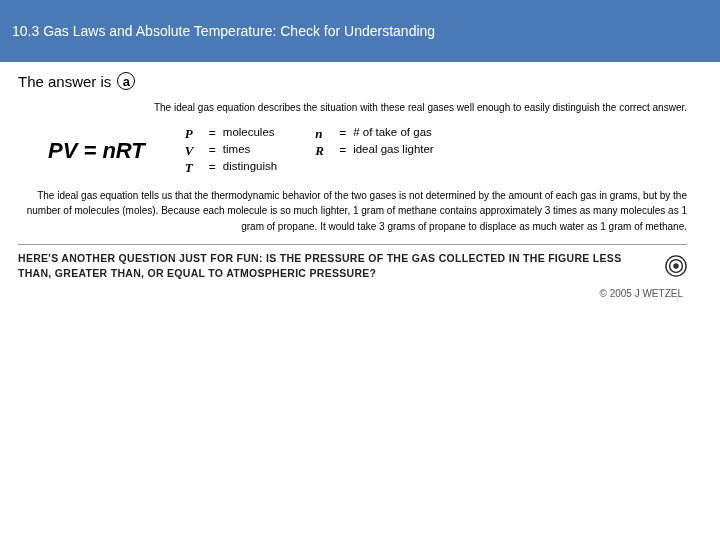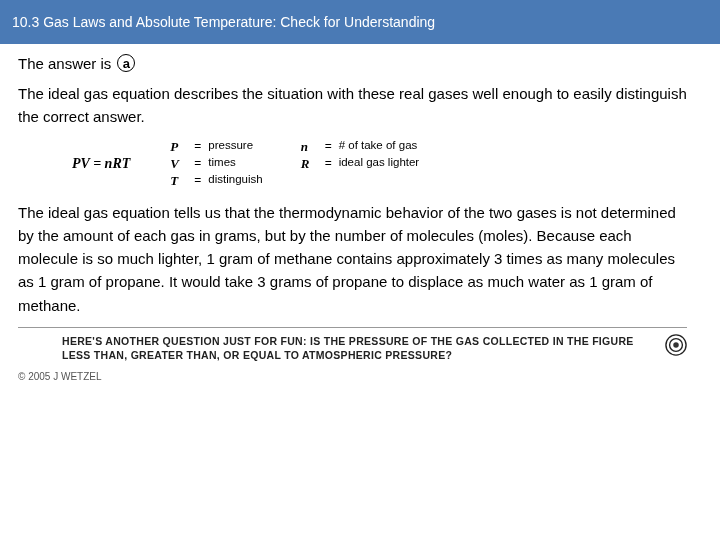--- a/index.html
+++ b/index.html
@@ -9,21 +9,21 @@
       height: 540px;
       background: #fff;
       font-family: Arial, sans-serif;
       overflow: hidden;
     }
 
     .header {
       background: #4a7ab5;
       color: #fff;
       font-size: 14px;
-      padding: 14px 12px;
+      padding: 23px 12px;
       font-weight: normal;
     }
 
     .content {
       padding: 10px 33px 0 18px;
       position: relative;
     }
 
     .answer-line {
       font-size: 15px;
@@ -40,41 +40,40 @@
       width: 18px;
       height: 18px;
       border: 1.5px solid #000;
       border-radius: 50%;
       font-size: 13px;
       font-weight: bold;
       margin-left: 2px;
     }
 
     .paragraph {
-      font-size: 15px;
+      font-size: 10px;
       line-height: 1.55;
       margin-bottom: 10px;
-      text-align: left;
+      text-align: right;
     }
 
     .bold { font-weight: normal; }
 
     .equation-block {
       display: flex;
       align-items: center;
       margin: 8px 0 12px 30px;
       gap: 40px;
     }
 
     .pv-equation {
       font-style: italic;
-      font-size: 14px;
+      font-size: 22px;
       font-weight: bold;
-      font-family: Liberation Serif, serif;
-      margin-left: 24px;
+      font-family: Liberation Sans, sans-serif;
     }
 
     .variables-grid {
       display: grid;
       grid-template-columns: 20px 10px auto 30px 20px 10px auto;
       gap: 1px 4px;
       font-size: 12px;
       align-items: start;
     }
 
@@ -103,29 +102,29 @@
       font-size: 10.5px;
       font-weight: bold;
       text-transform: uppercase;
       letter-spacing: 0.3px;
       line-height: 1.4;
       color: #222;
     }
 
     .bottom-row {
       display: flex;
-      align-items: flex-start;
+      align-items: center;
       justify-content: space-between;
       padding: 0 0 4px 0;
-      margin-left: 44px;
     }
 
     .copyright {
       font-size: 10px;
       color: #555;
+      text-align: right;
       padding-right: 4px;
       margin-top: 4px;
     }
 
     .target-icon {
       width: 22px;
       height: 22px;
       flex-shrink: 0;
     }
   </style>
@@ -146,21 +145,21 @@
   <p class="paragraph">
     <span>The ideal gas equation describes the situation with these real gases well enough to easily distinguish the correct answer.</span>
   </p>
 
   <div class="equation-block">
     <span class="pv-equation">PV = nRT</span>
 
     <div class="variables-grid">
       <span class="var-label">P</span>
       <span class="eq-sign">=</span>
-      <span class="var-desc">pressure</span>
+      <span class="var-desc">molecules</span>
       <span></span>
       <span class="var-label">n</span>
       <span class="eq-sign">=</span>
       <span class="var-desc"># of take of gas</span>
 
       <span class="var-label">V</span>
       <span class="eq-sign">=</span>
       <span class="var-desc">times</span>
       <span></span>
       <span class="var-label">R</span>

